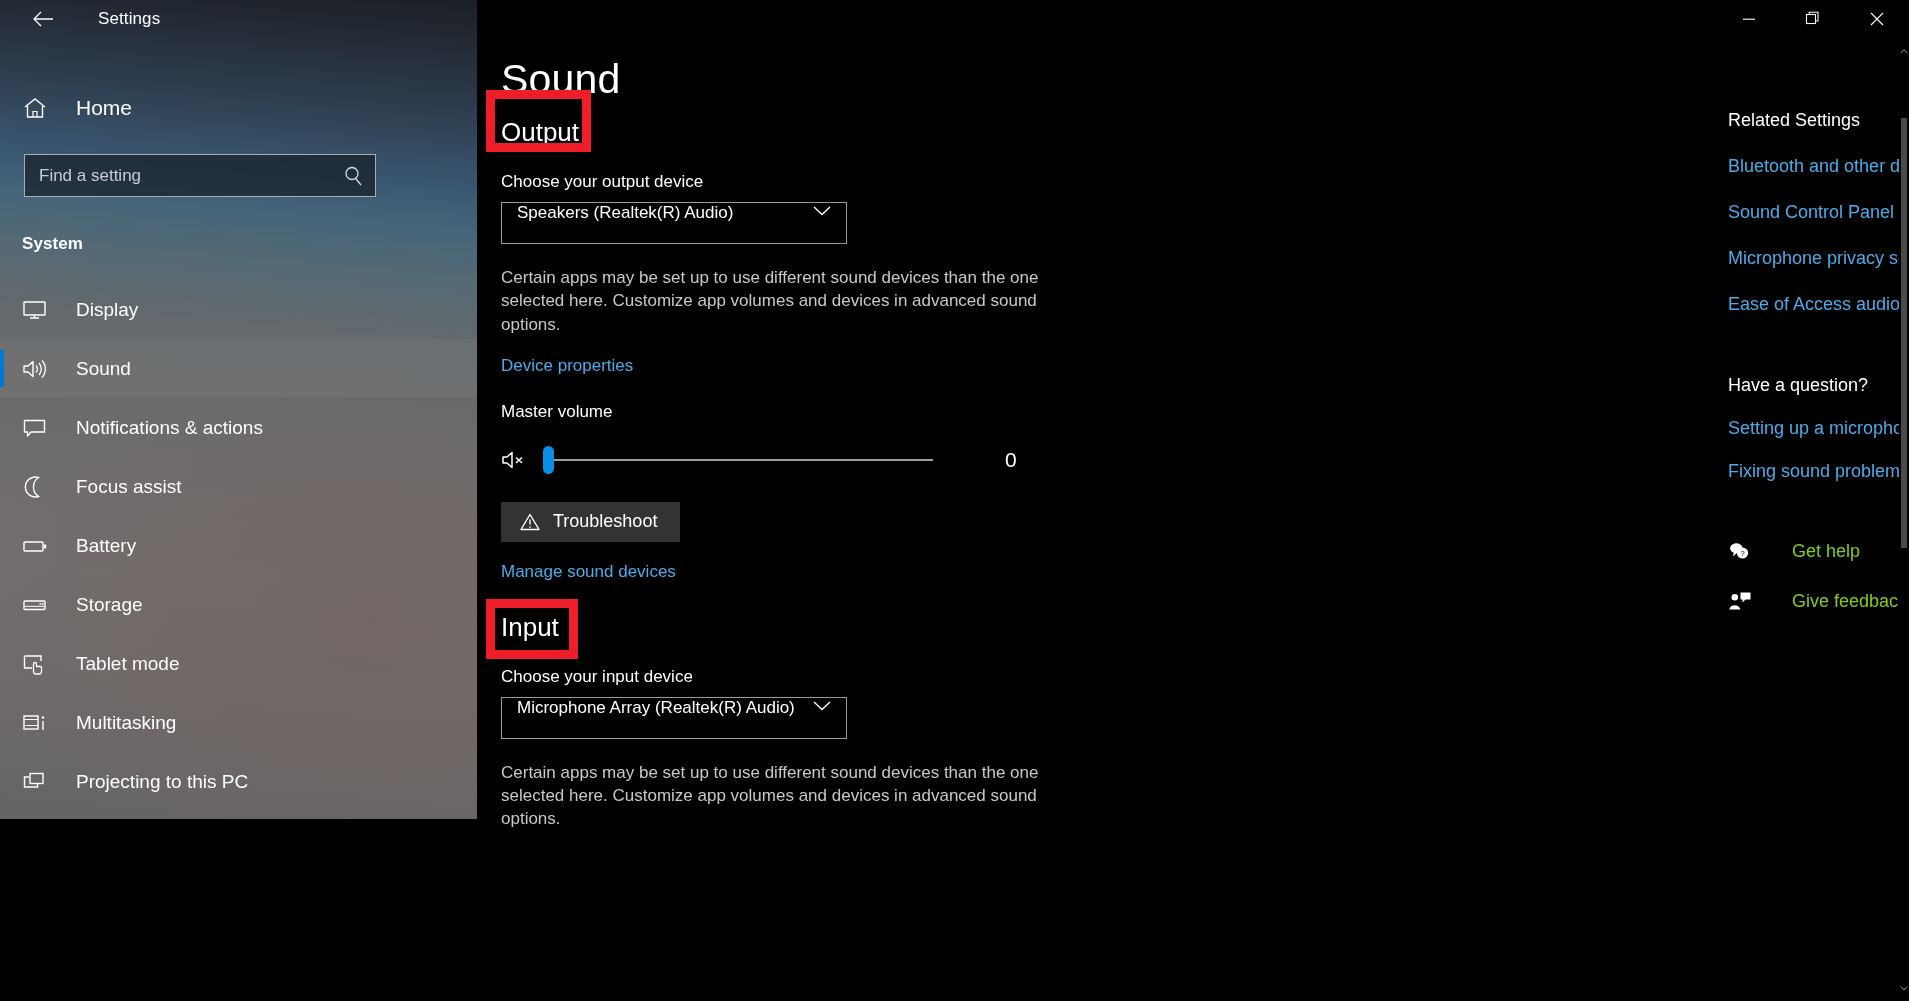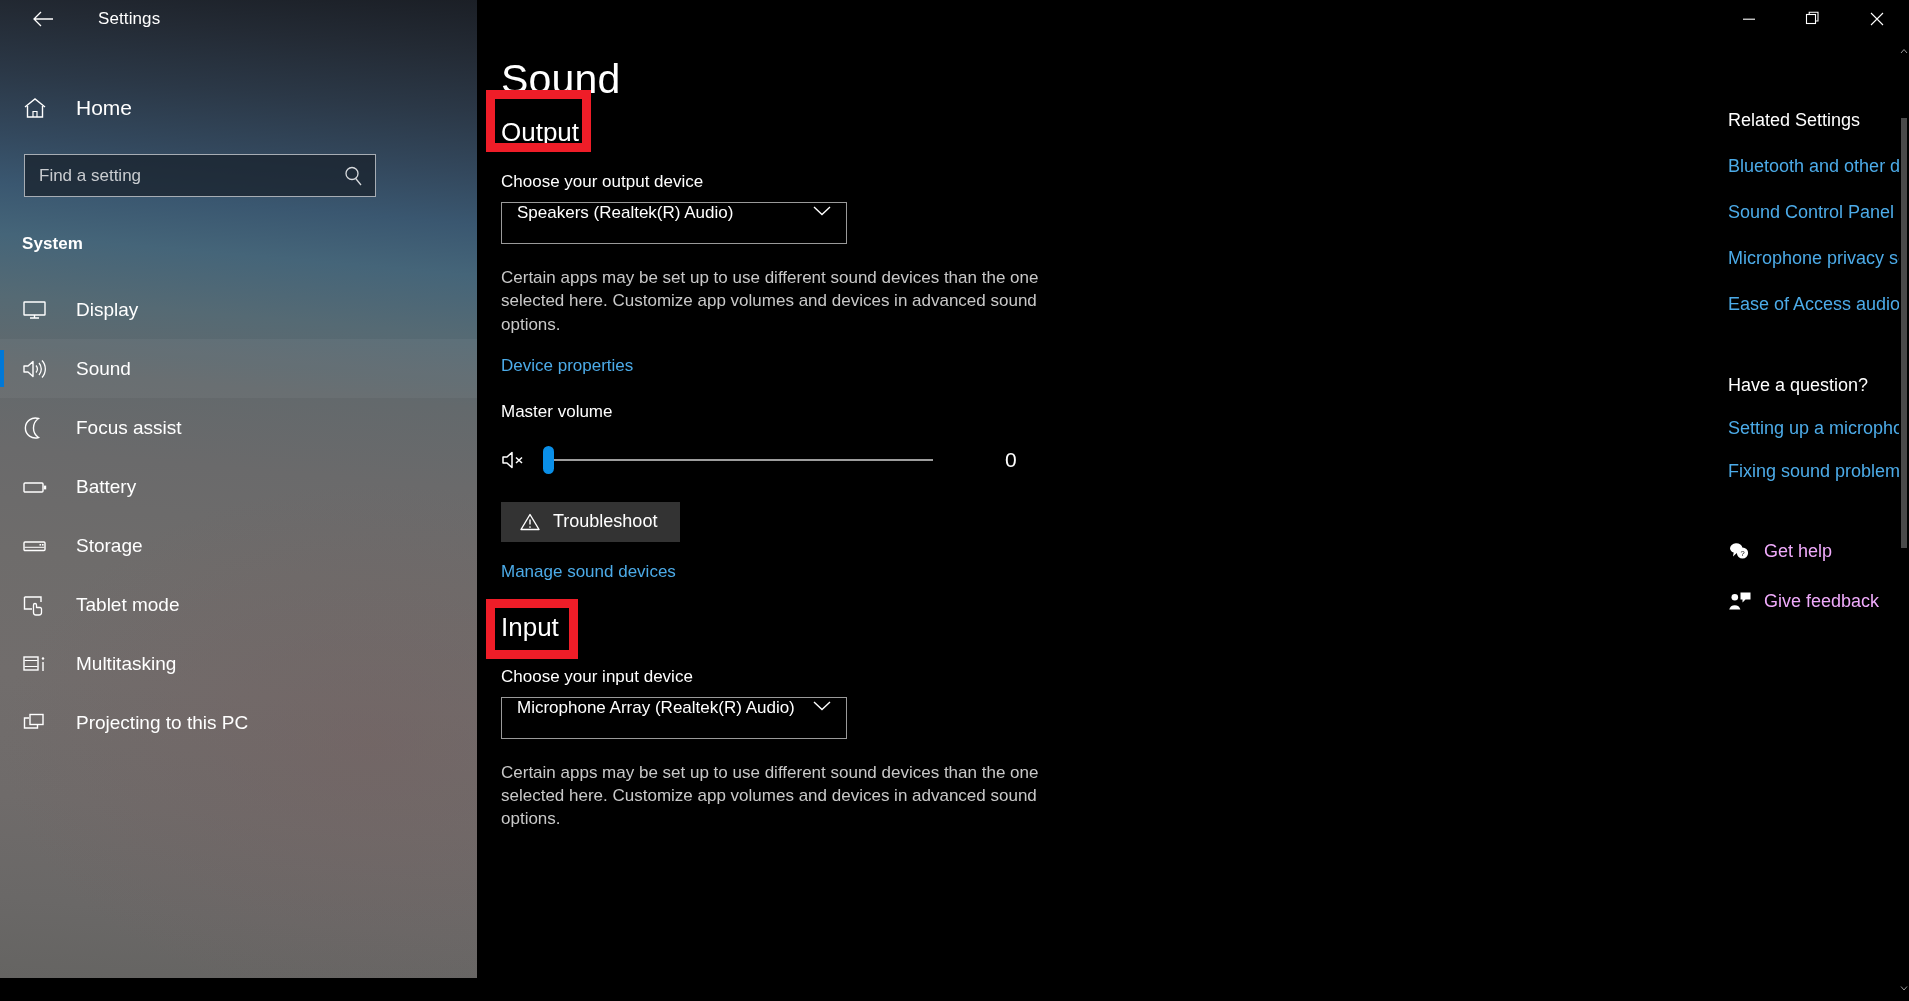--- a/index.html
+++ b/index.html
@@ -13,21 +13,21 @@
   .app {
     position:relative;
     width:1909px; height:1001px;
     display:flex;
     background:#000;
   }
 
   
   .sidebar {
     position:relative;
-    width:477px; height:978px;
+    width:477px; height:819px;
     flex:0 0 477px;
     background:
       radial-gradient(ellipse 600px 420px at 78% 76%, rgba(116,96,96,0.50) 0%, rgba(116,96,96,0.0) 62%),
       linear-gradient(185deg,
         #1b1f26 0%,
         #232a34 5%,
         #2b3847 11%,
         #33485d 17%,
         #3a5770 22%,
         #456579 27%,
@@ -261,21 +261,21 @@
     cursor:pointer;
   }
   .helprow {
     display:flex; align-items:center;
     margin-top:28px;
     cursor:pointer;
   }
   .helprow .hico {
     width:32px; display:flex; align-items:center; justify-content:flex-start;
   }
-  .helprow .hlbl { font-size:18px; color:#f0abfc; margin-left:4px; }
+  .helprow .hlbl { font-size:18px; color:#84cc16; margin-left:32px; }
 
   
   .wincontrols {
     position:absolute; top:0; right:0;
     display:flex; height:38px;
     z-index:40;
   }
   .wc {
     width:64px; height:38px;
     display:flex; align-items:center; justify-content:center;
@@ -357,20 +357,28 @@
           <svg width="28" height="22" viewBox="0 0 28 22">
             <path d="M2 8 L6 8 L11 3.5 L11 18.5 L6 14 L2 14 Z" fill="none" stroke="#fff" stroke-width="1.4" stroke-linejoin="round"></path>
             <path d="M14 7.5 A5.5 5.5 0 0 1 14 14.5" fill="none" stroke="#fff" stroke-width="1.3"></path>
             <path d="M17 5 A9 9 0 0 1 17 17" fill="none" stroke="#fff" stroke-width="1.3"></path>
             <path d="M20 2.5 A12.5 12.5 0 0 1 20 19.5" fill="none" stroke="#fff" stroke-width="1.3"></path>
           </svg>
         </span>
         <span class="lbl">Sound</span>
       </div>
 
+      <div class="nav-item">
+        <span class="ico">
+          <svg width="26" height="22" viewBox="0 0 26 22">
+            <path d="M2.5 3.5 L22.5 3.5 L22.5 15 L9 15 L5.5 19 L5.5 15 L2.5 15 Z" fill="none" stroke="#fff" stroke-width="1.4" stroke-linejoin="round"></path>
+          </svg>
+        </span>
+        <span class="lbl">Notifications &amp; actions</span>
+      </div>
 
       <div class="nav-item">
         <span class="ico">
           <svg width="26" height="24" viewBox="0 0 26 24">
             <path d="M16.5 2.5 A10 10 0 1 0 16.5 21.5 A11.5 11.5 0 0 1 16.5 2.5 Z" fill="none" stroke="#fff" stroke-width="1.4"></path>
           </svg>
         </span>
         <span class="lbl">Focus assist</span>
       </div>
 

